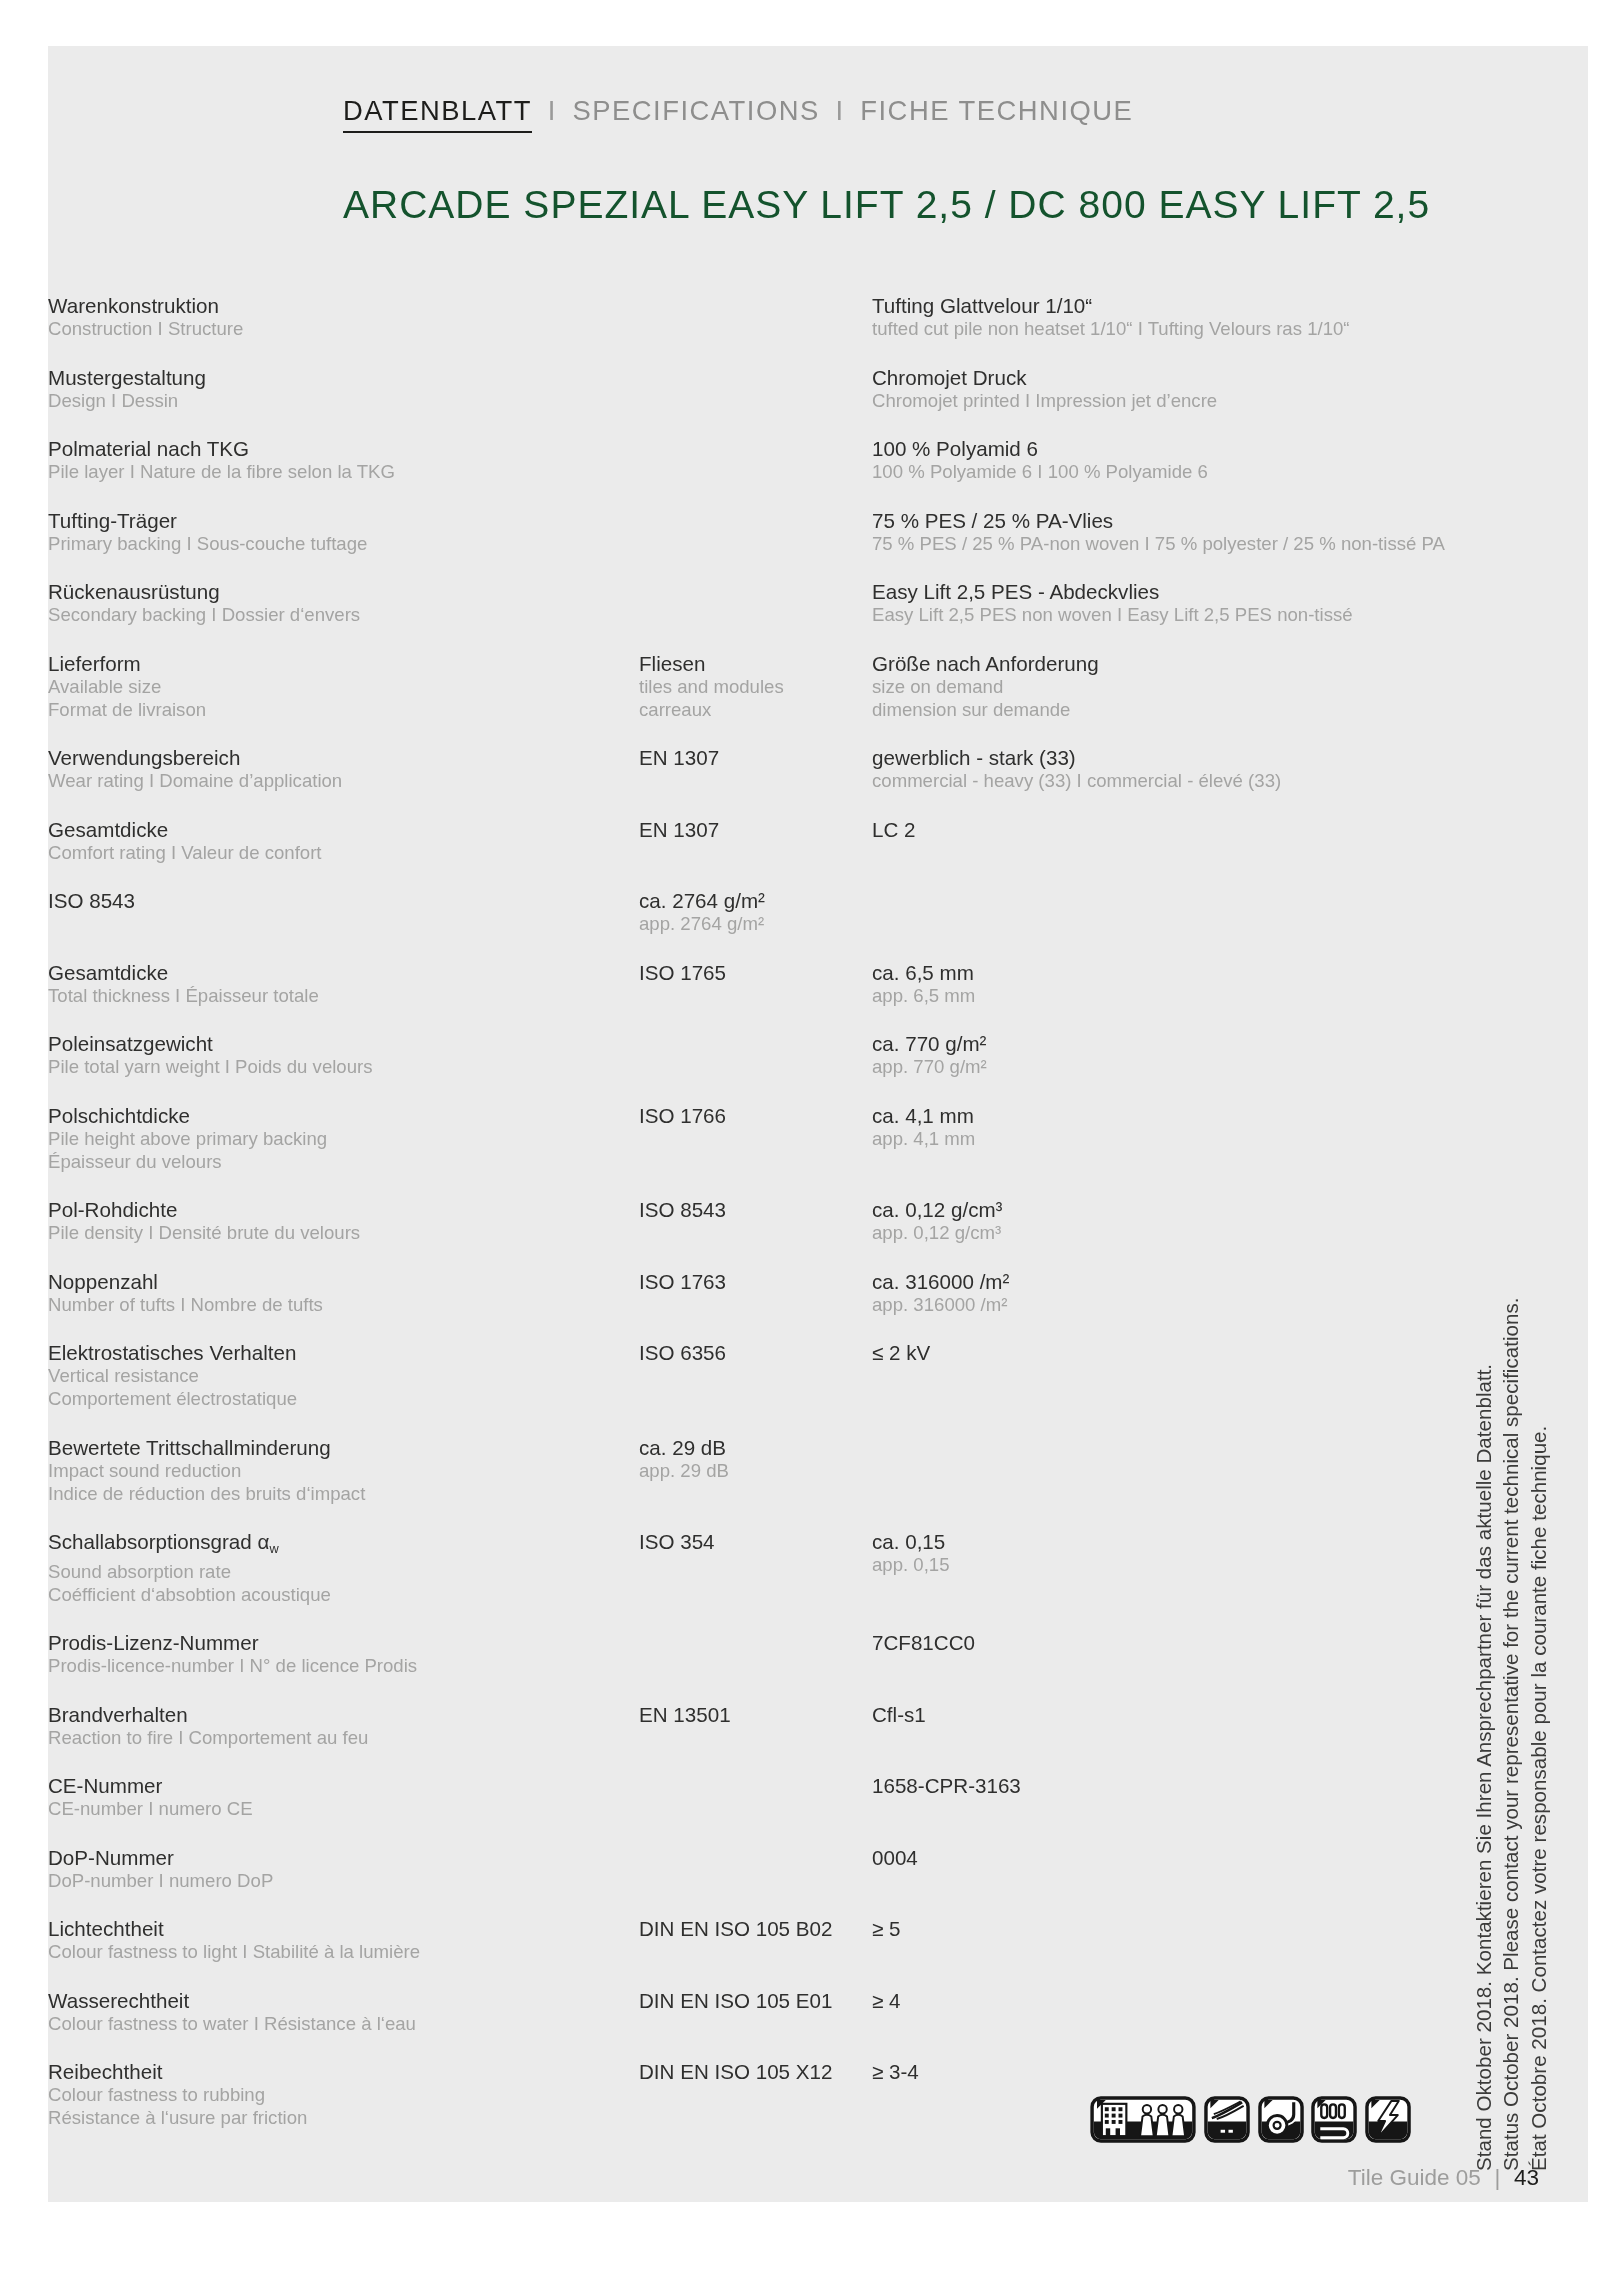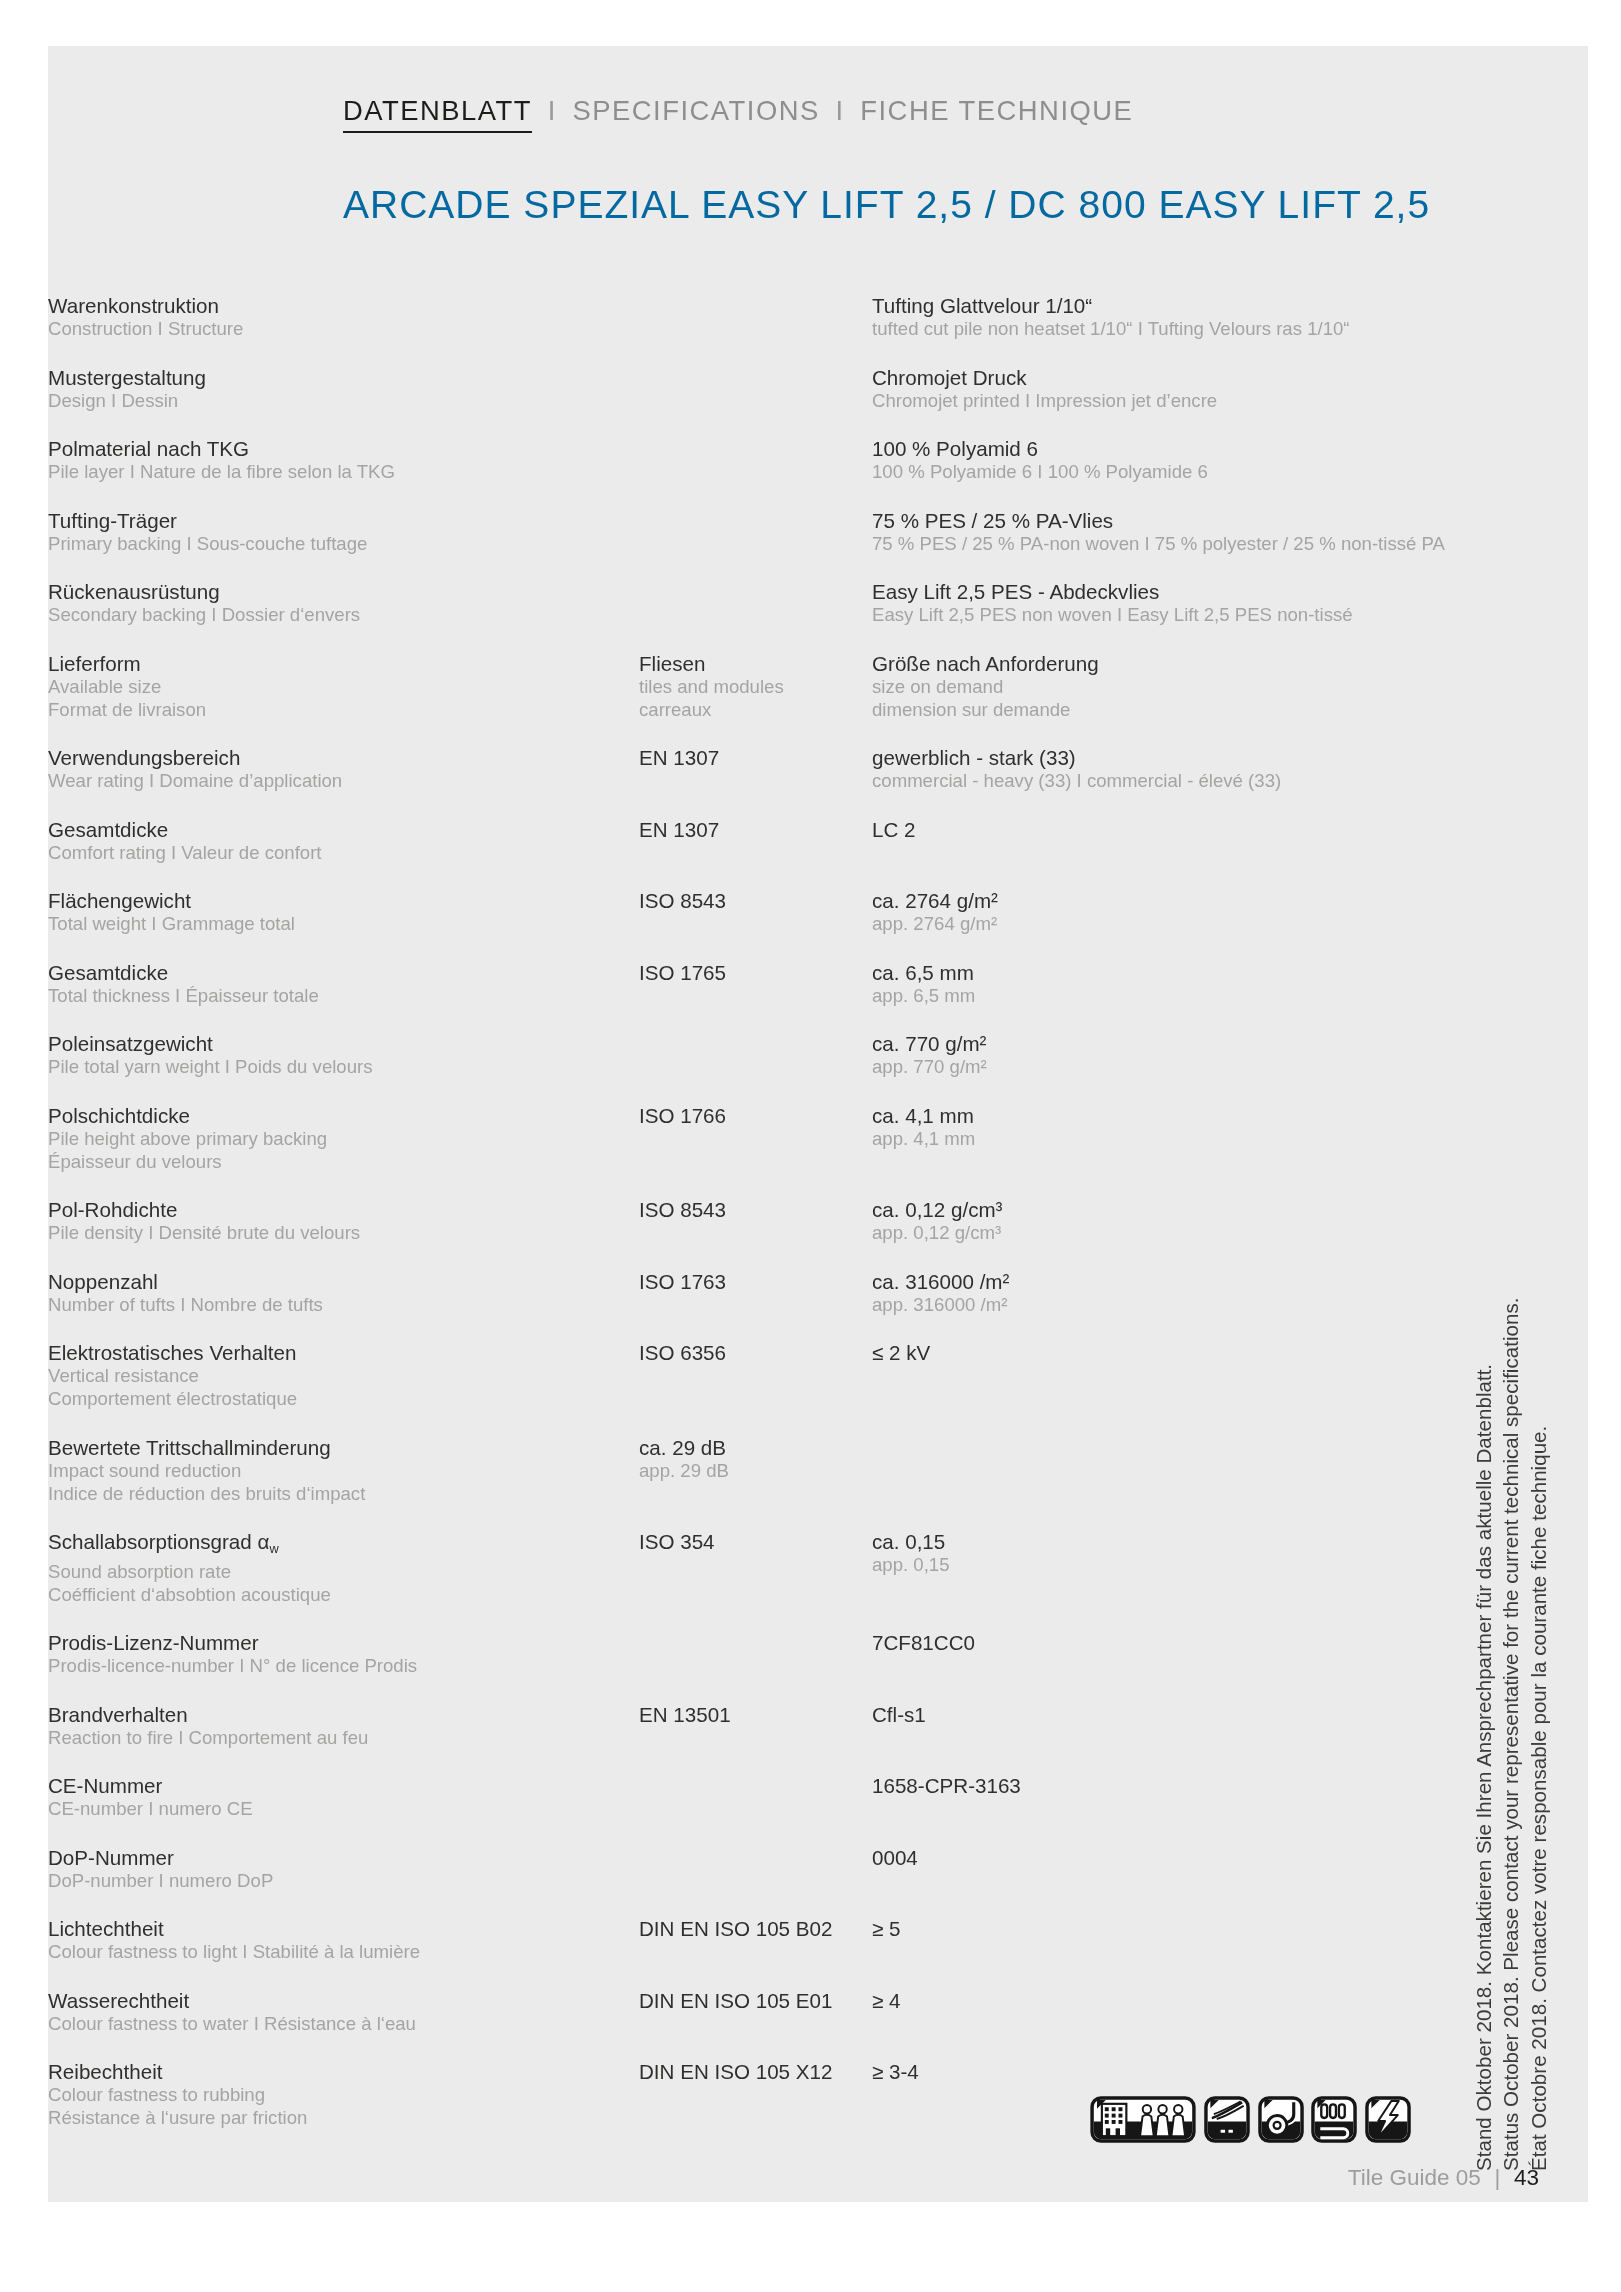--- a/index.html
+++ b/index.html
@@ -5,21 +5,21 @@
   html,body{margin:0;padding:0;background:#ffffff;}
   body{width:1621px;height:2293px;font-family:"Liberation Sans",sans-serif;-webkit-font-smoothing:antialiased;}
   .page{position:relative;width:1621px;height:2293px;background:#ffffff;overflow:hidden;}
   .sheet{position:absolute;left:48px;top:46px;width:1540px;height:2156px;background:#ebebeb;}
   
   .tabs{position:absolute;left:295px;top:49px;font-size:27.4px;letter-spacing:1.5px;color:#8e8e8d;white-space:nowrap;}
   .tab{color:#8e8e8d;}
   .tab-active{color:#1d1d1b;border-bottom:2.9px solid #1d1d1b;padding-bottom:4.9px;}
   .tabsep{color:#9a9a99;padding:0 15.7px;font-weight:300;}
   
-  .title{position:absolute;left:295px;top:137px;font-size:39px;line-height:43px;letter-spacing:1px;color:#0369a1;white-space:nowrap;}
+  .title{position:absolute;left:295px;top:137px;font-size:39px;line-height:43px;letter-spacing:1px;color:#14532d;white-space:nowrap;}
   
   .spec-table{position:absolute;left:0;top:248px;width:1411px;}
   .row{display:grid;grid-template-columns:591px 233px 1fr;margin-bottom:25.5px;}
   .c1{text-align:left;padding-right:128px;}
   .de{font-size:20.6px;line-height:23px;color:#2f2f2e;white-space:nowrap;}
   .sub{font-size:18.6px;line-height:23px;color:#a4a4a3;white-space:nowrap;}
   .subscript{font-size:0.62em;vertical-align:-0.28em;}
   
   .icons{position:absolute;left:1042px;top:2050px;display:flex;gap:7.8px;align-items:flex-end;}
   .icons svg{display:block;}
@@ -135,24 +135,20 @@
             <div class="sub">Comfort rating I Valeur de confort</div>
           </div>
           <div class="c c2">
             <div class="de">EN 1307</div>
           </div>
           <div class="c c3">
             <div class="de">LC 2</div>
           </div>
         </div>
         <div class="row">
-          <div class="c c1">
-            <div class="de">Flächengewicht</div>
-            <div class="sub">Total weight I Grammage total</div>
-          </div>
           <div class="c c2">
             <div class="de">ISO 8543</div>
           </div>
           <div class="c c3">
             <div class="de">ca. 2764 g/m²</div>
             <div class="sub">app. 2764 g/m²</div>
           </div>
         </div>
         <div class="row">
           <div class="c c1">

